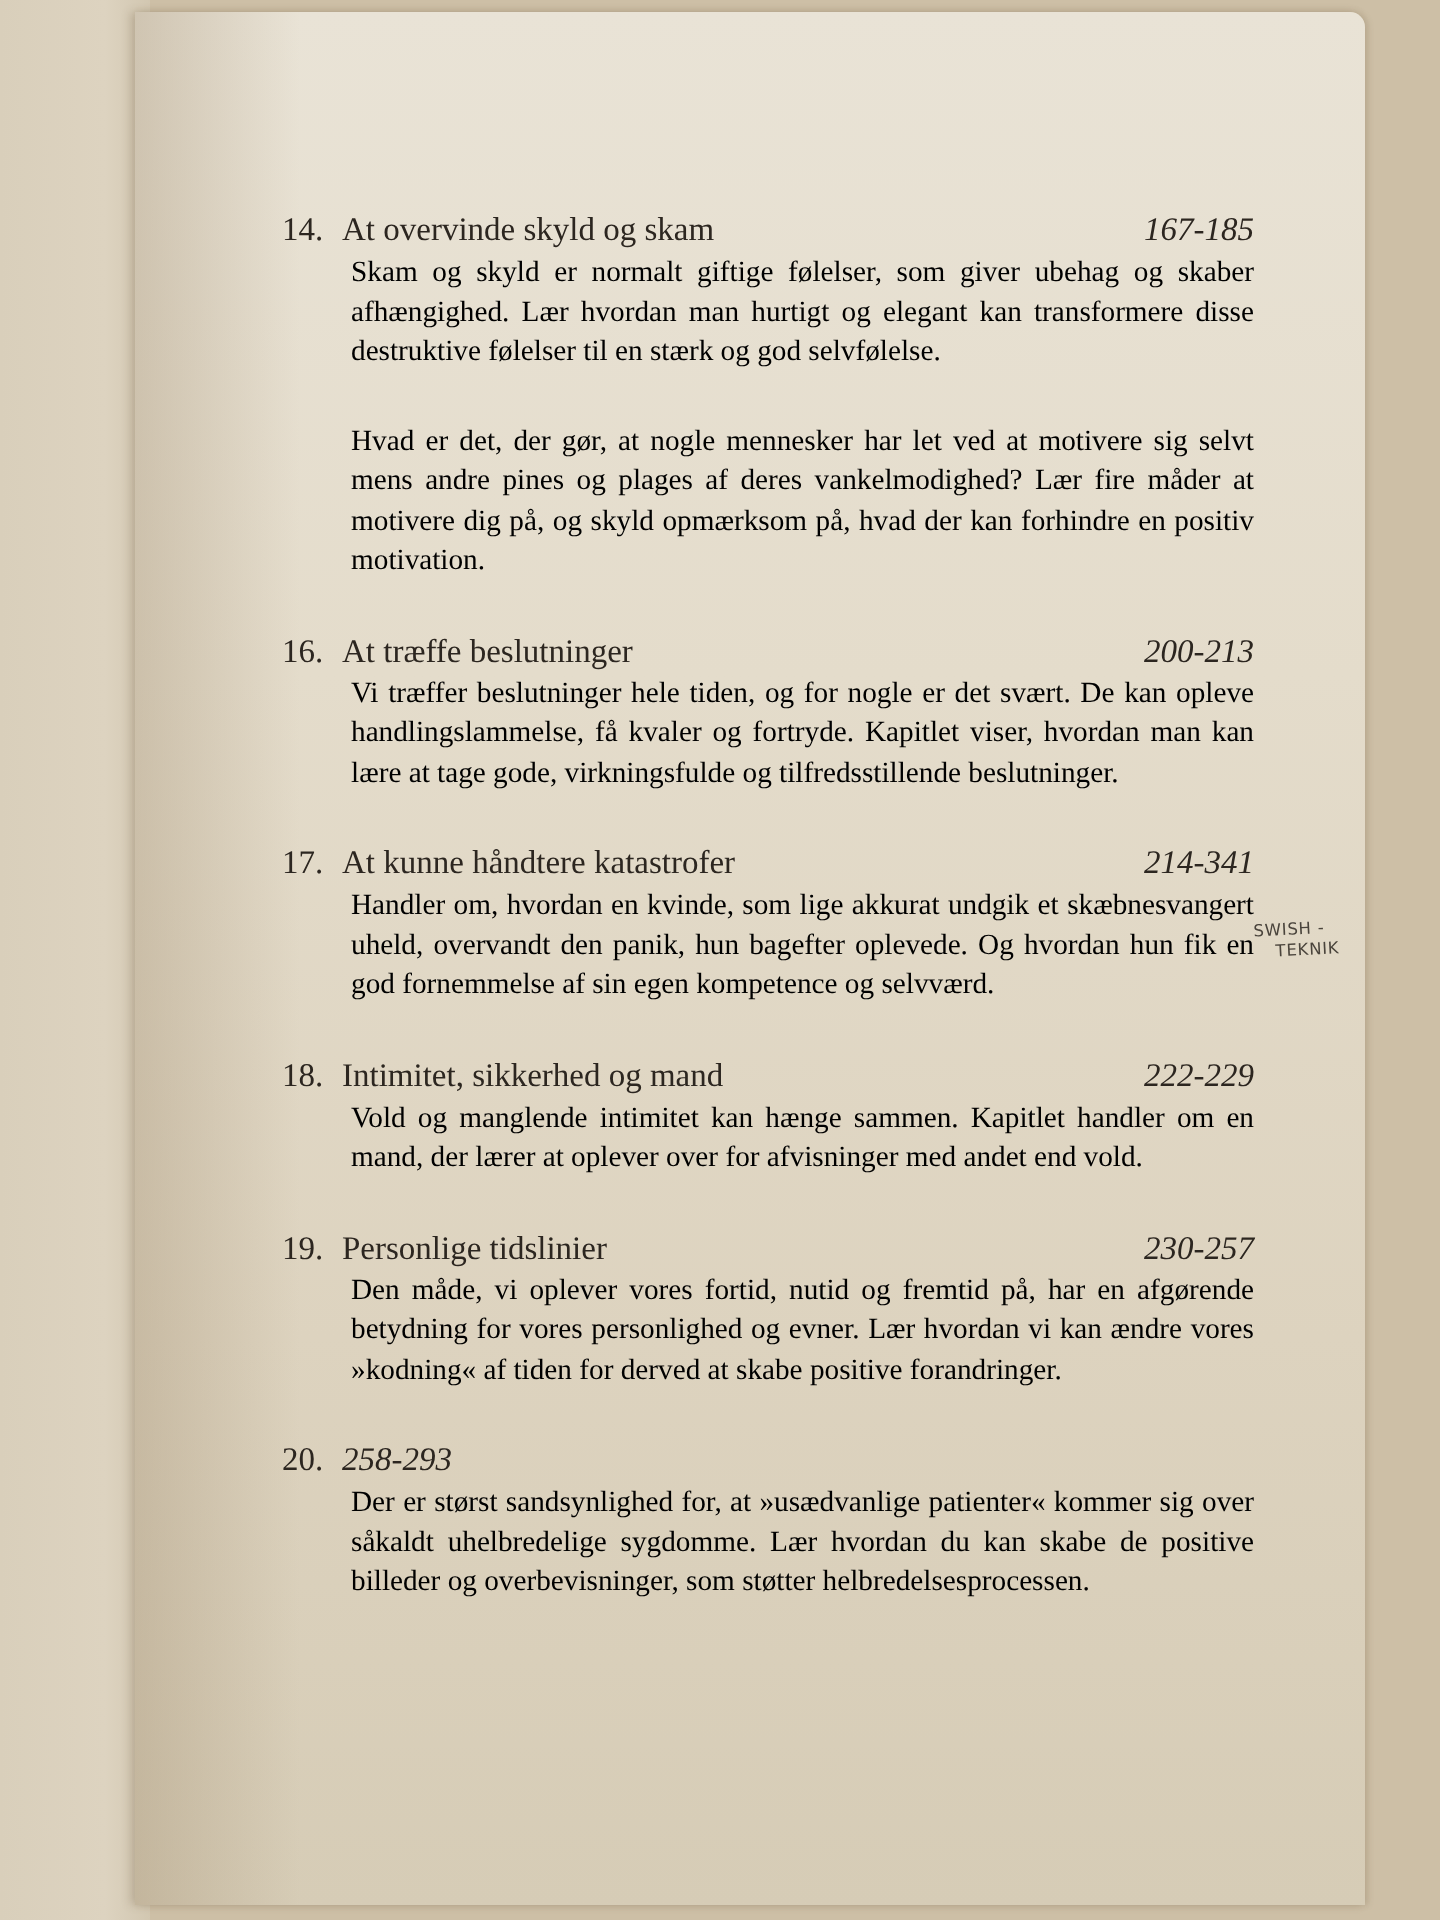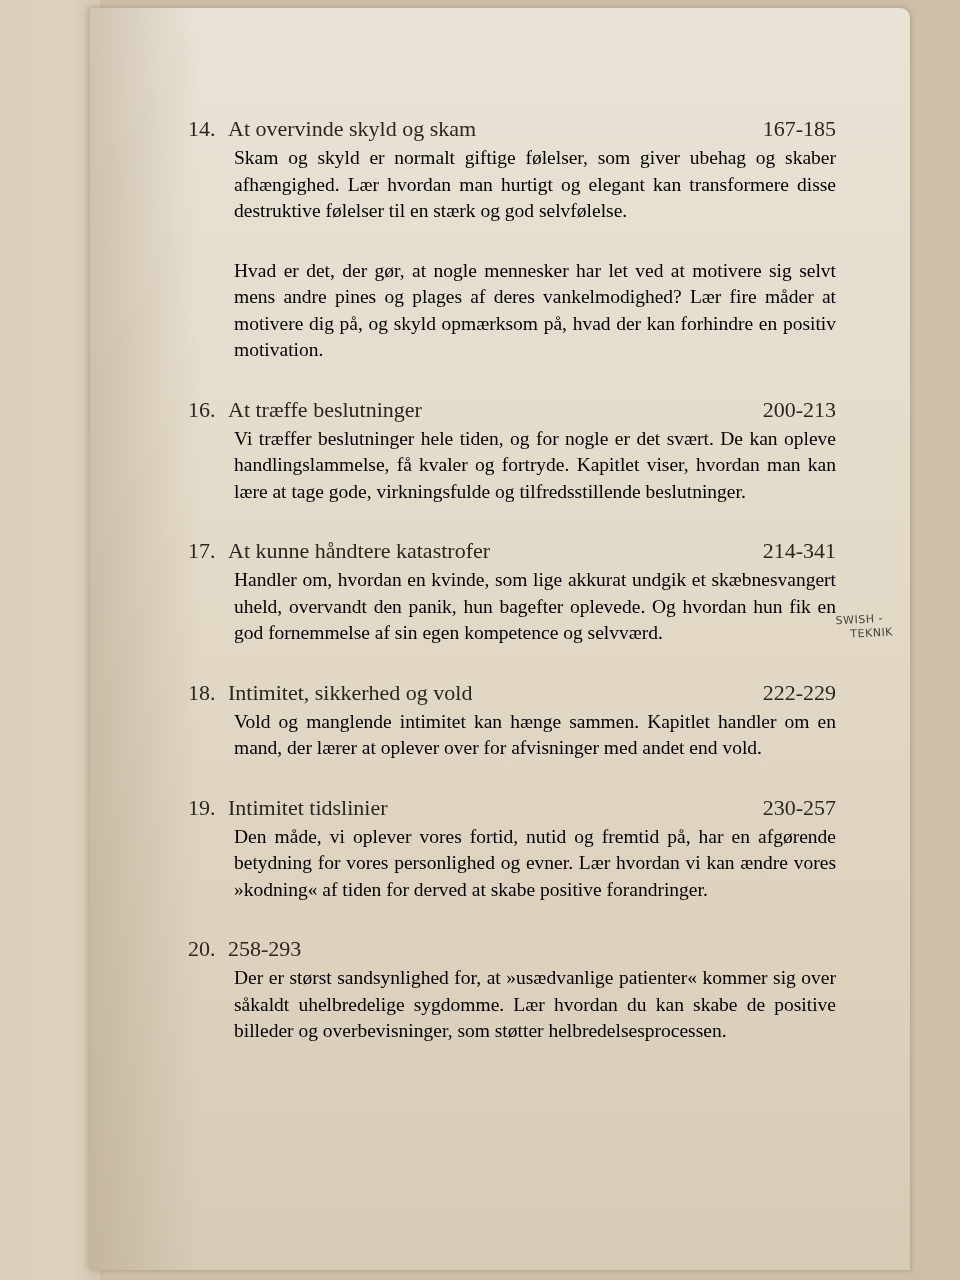--- a/index.html
+++ b/index.html
@@ -16,30 +16,30 @@
     position: absolute; left: 90px; top: 8px; width: 820px; height: 1262px;
     background: linear-gradient(180deg, #e9e3d6 0%, #e4dccb 35%, #ddd3bf 70%, #d6ccb6 100%);
     border-top-right-radius: 10px;
     box-shadow: -3px 0 6px rgba(120,100,70,0.25), 2px 0 4px rgba(120,100,70,0.2);
   }
   .page-gutter {
     position: absolute; left: 0; top: 0; width: 110px; height: 100%;
     background: linear-gradient(90deg, rgba(160,140,110,0.35), rgba(160,140,110,0));
   }
   .content {
-    position: absolute; left: 188px; top: 116px; width: 648px;
+    position: absolute; left: 188px; top: 140px; width: 648px;
   }
   .entry { position: relative; margin-bottom: 33px; }
   .entry-head {
     display: flex; align-items: baseline; height: 29px;
     font-size: 22px; color: #2c2620;
   }
   .entry-num { width: 40px; flex: none; font-style: normal; }
   .entry-title { flex: 1; white-space: nowrap; }
-  .entry-pages { white-space: nowrap; text-align: right; }
+  .entry-pages { font-style: italic; white-space: nowrap; text-align: right; }
   .entry-body {
     margin-left: 46px; font-size: 19.5px; line-height: 26.5px; color: #000000;
     text-align: justify; hyphens: manual;
   }
   .handnote {
     position: absolute; left: 836px; top: 612px; width: 90px;
     font-family: "DejaVu Sans", sans-serif; font-size: 11px; line-height: 14px;
     color: #4a443c; transform: rotate(-3deg); letter-spacing: 0.5px;
   }
   .handnote span { display: block; }
@@ -83,30 +83,30 @@
       <span class="entry-num">17.</span>
       <span class="entry-title">At kunne håndtere katastrofer</span>
       <span class="entry-pages">214-341</span>
     </div>
     <div class="entry-body">Handler om, hvordan en kvinde, som lige akkurat undgik et skæbnesvangert uheld, overvandt den panik, hun bagefter op­levede. Og hvordan hun fik en god fornemmelse af sin egen kompetence og selvværd.</div>
   </div>
 
   <div class="entry">
     <div class="entry-head">
       <span class="entry-num">18.</span>
-      <span class="entry-title">Intimitet, sikkerhed og vold</span>
+      <span class="entry-title">Intimitet, sikkerhed og mand</span>
       <span class="entry-pages">222-229</span>
     </div>
     <div class="entry-body">Vold og manglende intimitet kan hænge sammen. Kapitlet handler om en mand, der lærer at oplever over for afvisninger med andet end vold.</div>
   </div>
 
   <div class="entry">
     <div class="entry-head">
       <span class="entry-num">19.</span>
-      <span class="entry-title">Intimitet tidslinier</span>
+      <span class="entry-title">Personlige tidslinier</span>
       <span class="entry-pages">230-257</span>
     </div>
     <div class="entry-body">Den måde, vi oplever vores fortid, nutid og fremtid på, har en afgørende betydning for vores personlighed og evner. Lær hvor­dan vi kan ændre vores »kodning« af tiden for derved at skabe positive forandringer.</div>
   </div>
 
   <div class="entry">
     <div class="entry-head">
       <span class="entry-num">20.</span>
       <span class="entry-pages">258-293</span>
     </div>

